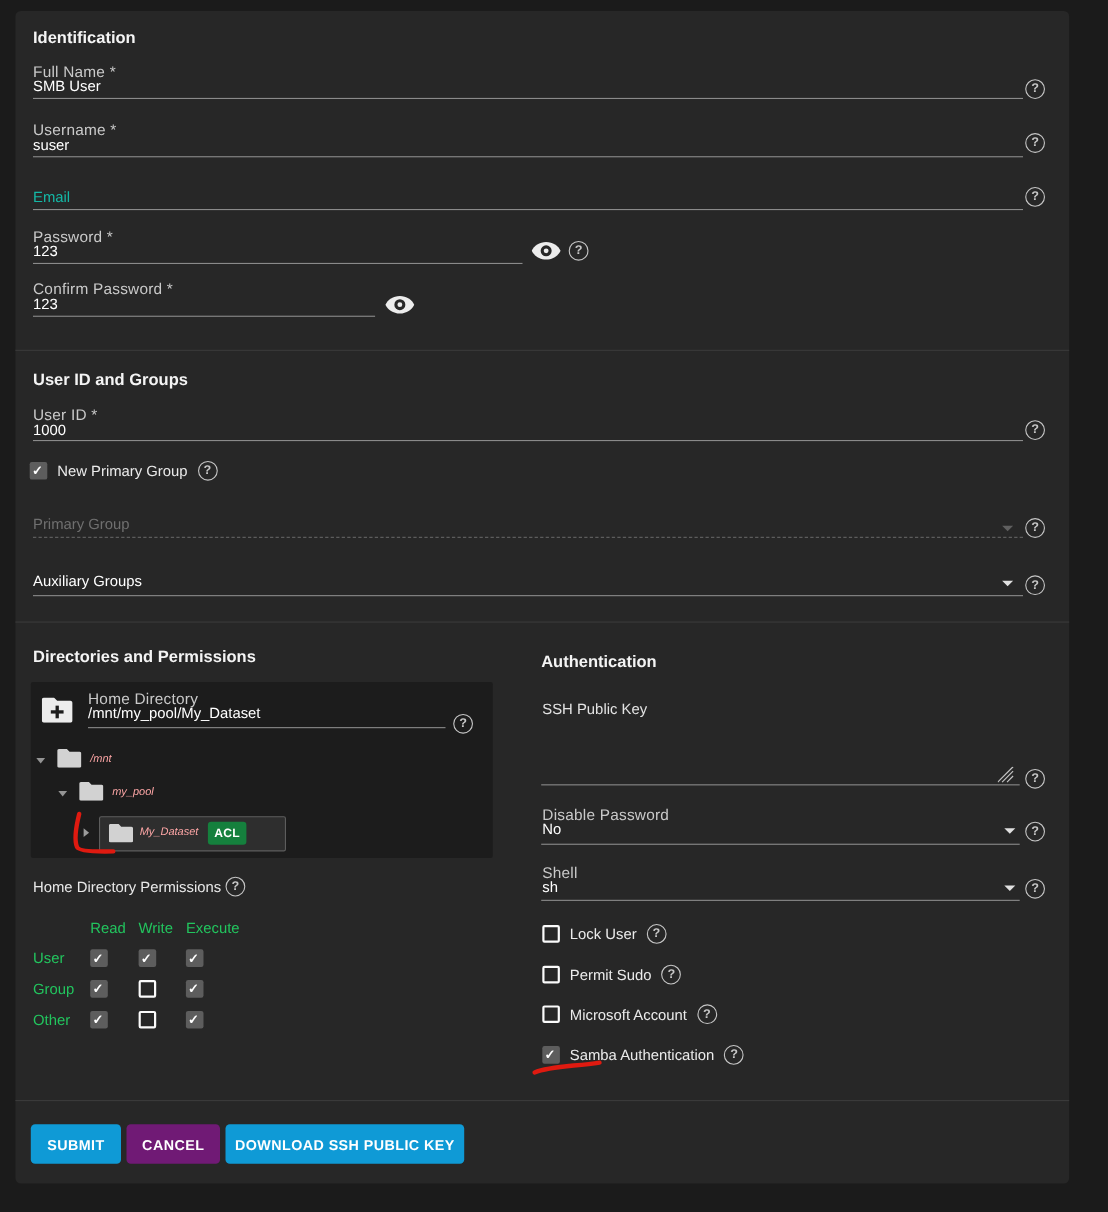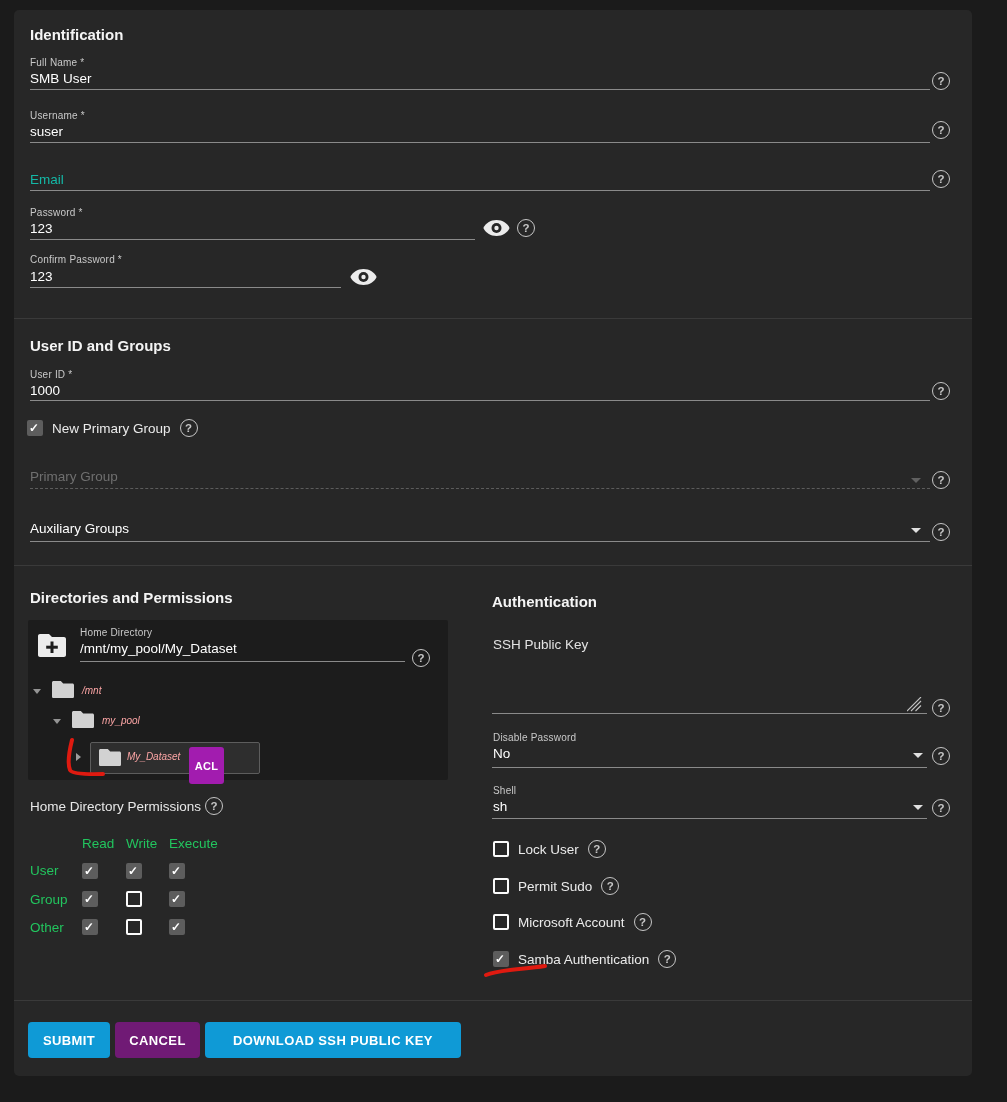--- a/index.html
+++ b/index.html
@@ -3,21 +3,21 @@
 <meta charset="utf-8">
 <style>
   html,body{margin:0;padding:0;}
   body{
     width:1007px;height:1102px;position:relative;overflow:hidden;
     background:#1b1b1b;font-family:"Liberation Sans",sans-serif;
     -webkit-font-smoothing:antialiased;
   }
   .card{position:absolute;left:14px;top:10px;width:958px;height:1066px;background:#272727;border-radius:5px;}
   .sec-title{position:absolute;font-size:15px;font-weight:bold;color:#f4f4f4;text-align:right;}
-  .lbl-sm{position:absolute;font-size:10px;color:#c9c9c9;letter-spacing:.2px;}
+  .lbl-sm{position:absolute;font-size:14px;color:#c9c9c9;letter-spacing:.2px;}
   .lbl-md{position:absolute;font-size:13.5px;color:#14b8a6;}
   .lbl-dis{position:absolute;font-size:13.5px;color:#6f6f6f;}
   .val{position:absolute;font-size:13.5px;color:#ffffff;}
   .uline{position:absolute;height:1px;background:#8a8a8a;}
   .dashed{position:absolute;height:0;border-top:1px dashed #5c5c5c;}
   .divider{position:absolute;left:0;width:958px;height:1px;background:#3a3a3a;}
   .help{width:18px;height:18px;border:1.5px solid #c6c6c6;border-radius:50%;box-sizing:border-box;
         color:#c6c6c6;font-size:11.5px;font-weight:bold;display:flex;align-items:center;justify-content:center;flex:none;}
   .help::after{content:"?";}
   .abs{position:absolute;}
@@ -26,21 +26,21 @@
   .cb{width:16px;height:16px;box-sizing:border-box;border-radius:2px;flex:none;position:relative;}
   .cb.unchecked{border:2px solid #fbfbfb;}
   .cb.checked{background:#5d5d5d;}
   .cb.checked::after{content:"\2713";position:absolute;left:2px;top:0;font-size:12px;font-weight:bold;color:#fff;line-height:16px;}
   .cbrow{position:absolute;display:flex;align-items:center;gap:9px;font-size:13.5px;color:#ebebeb;}
   .panel{position:absolute;left:14px;top:610px;width:420px;height:160px;background:#1c1c1c;border-radius:2px;}
   .tri-down{position:absolute;width:0;height:0;border-left:4.5px solid transparent;border-right:4.5px solid transparent;border-top:5.5px solid #949494;}
   .tri-right{position:absolute;width:0;height:0;border-top:4.5px solid transparent;border-bottom:4.5px solid transparent;border-left:5.5px solid #9c9c9c;}
   .tree-text{position:absolute;font-size:10px;color:#fca5a5;font-style:italic;}
   .selbox{position:absolute;left:62px;top:122px;width:168px;height:30px;border:1px solid #5d5d5d;background:#2e2e2e;border-radius:2px;}
-  .badge{position:absolute;left:98px;top:4px;width:35px;height:37px;background:#a21caf;color:#fff;font-size:11px;font-weight:bold;border-radius:3px;display:flex;align-items:center;justify-content:center;letter-spacing:.3px;}
+  .badge{position:absolute;left:98px;top:4px;width:35px;height:21px;background:#15803d;color:#fff;font-size:11px;font-weight:bold;border-radius:3px;display:flex;align-items:center;justify-content:center;letter-spacing:.3px;}
   .permgrid{position:absolute;left:16px;top:820px;display:grid;grid-template-columns:52px 44px 43px 56px;grid-template-rows:26px 29px 28px 28px;align-items:center;font-size:13.5px;color:#22c55e;}
   .btn{position:absolute;top:1012px;height:36px;border:none;border-radius:4px;font-family:inherit;font-size:13px;font-weight:bold;color:#fff;letter-spacing:.4px;cursor:pointer;}
   .btn.blue{background:#0f9ad6;}
   .btn.gray{background:#701a75;}
   .annot{position:absolute;left:0;top:0;pointer-events:none;z-index:5;}
   .field-region{position:absolute;}
 </style>
 </head>
 <body>
 
@@ -224,19 +224,19 @@
   </div>
   <div class="cbrow" style="left:479px;top:940px">
     <span class="cb checked"></span>
     <span>Samba Authentication</span>
     <span class="help"></span>
   </div>
 
   <div class="divider" style="top:990px"></div>
   <button class="btn blue" style="left:14px;width:82px">SUBMIT</button>
   <button class="btn gray" style="left:101px;width:85px">CANCEL</button>
-  <button class="btn blue" style="left:191px;width:256px">DOWNLOAD SSH PUBLIC KEY</button>
+  <button class="btn blue" style="left:191px;width:217px">DOWNLOAD SSH PUBLIC KEY</button>
 </div>
 
 <svg class="annot" width="1007" height="1102" viewBox="0 0 1007 1102">
   <path d="M72 740 C69 752 67.5 764 70 770 C71.5 773.5 85 774.5 103 774" stroke="#df1a10" stroke-width="4" fill="none" stroke-linecap="round"></path>
   <path d="M486 975 C500 969 522 969.5 545 966" stroke="#df1a10" stroke-width="4" fill="none" stroke-linecap="round"></path>
 </svg>
 
 </body></html>

